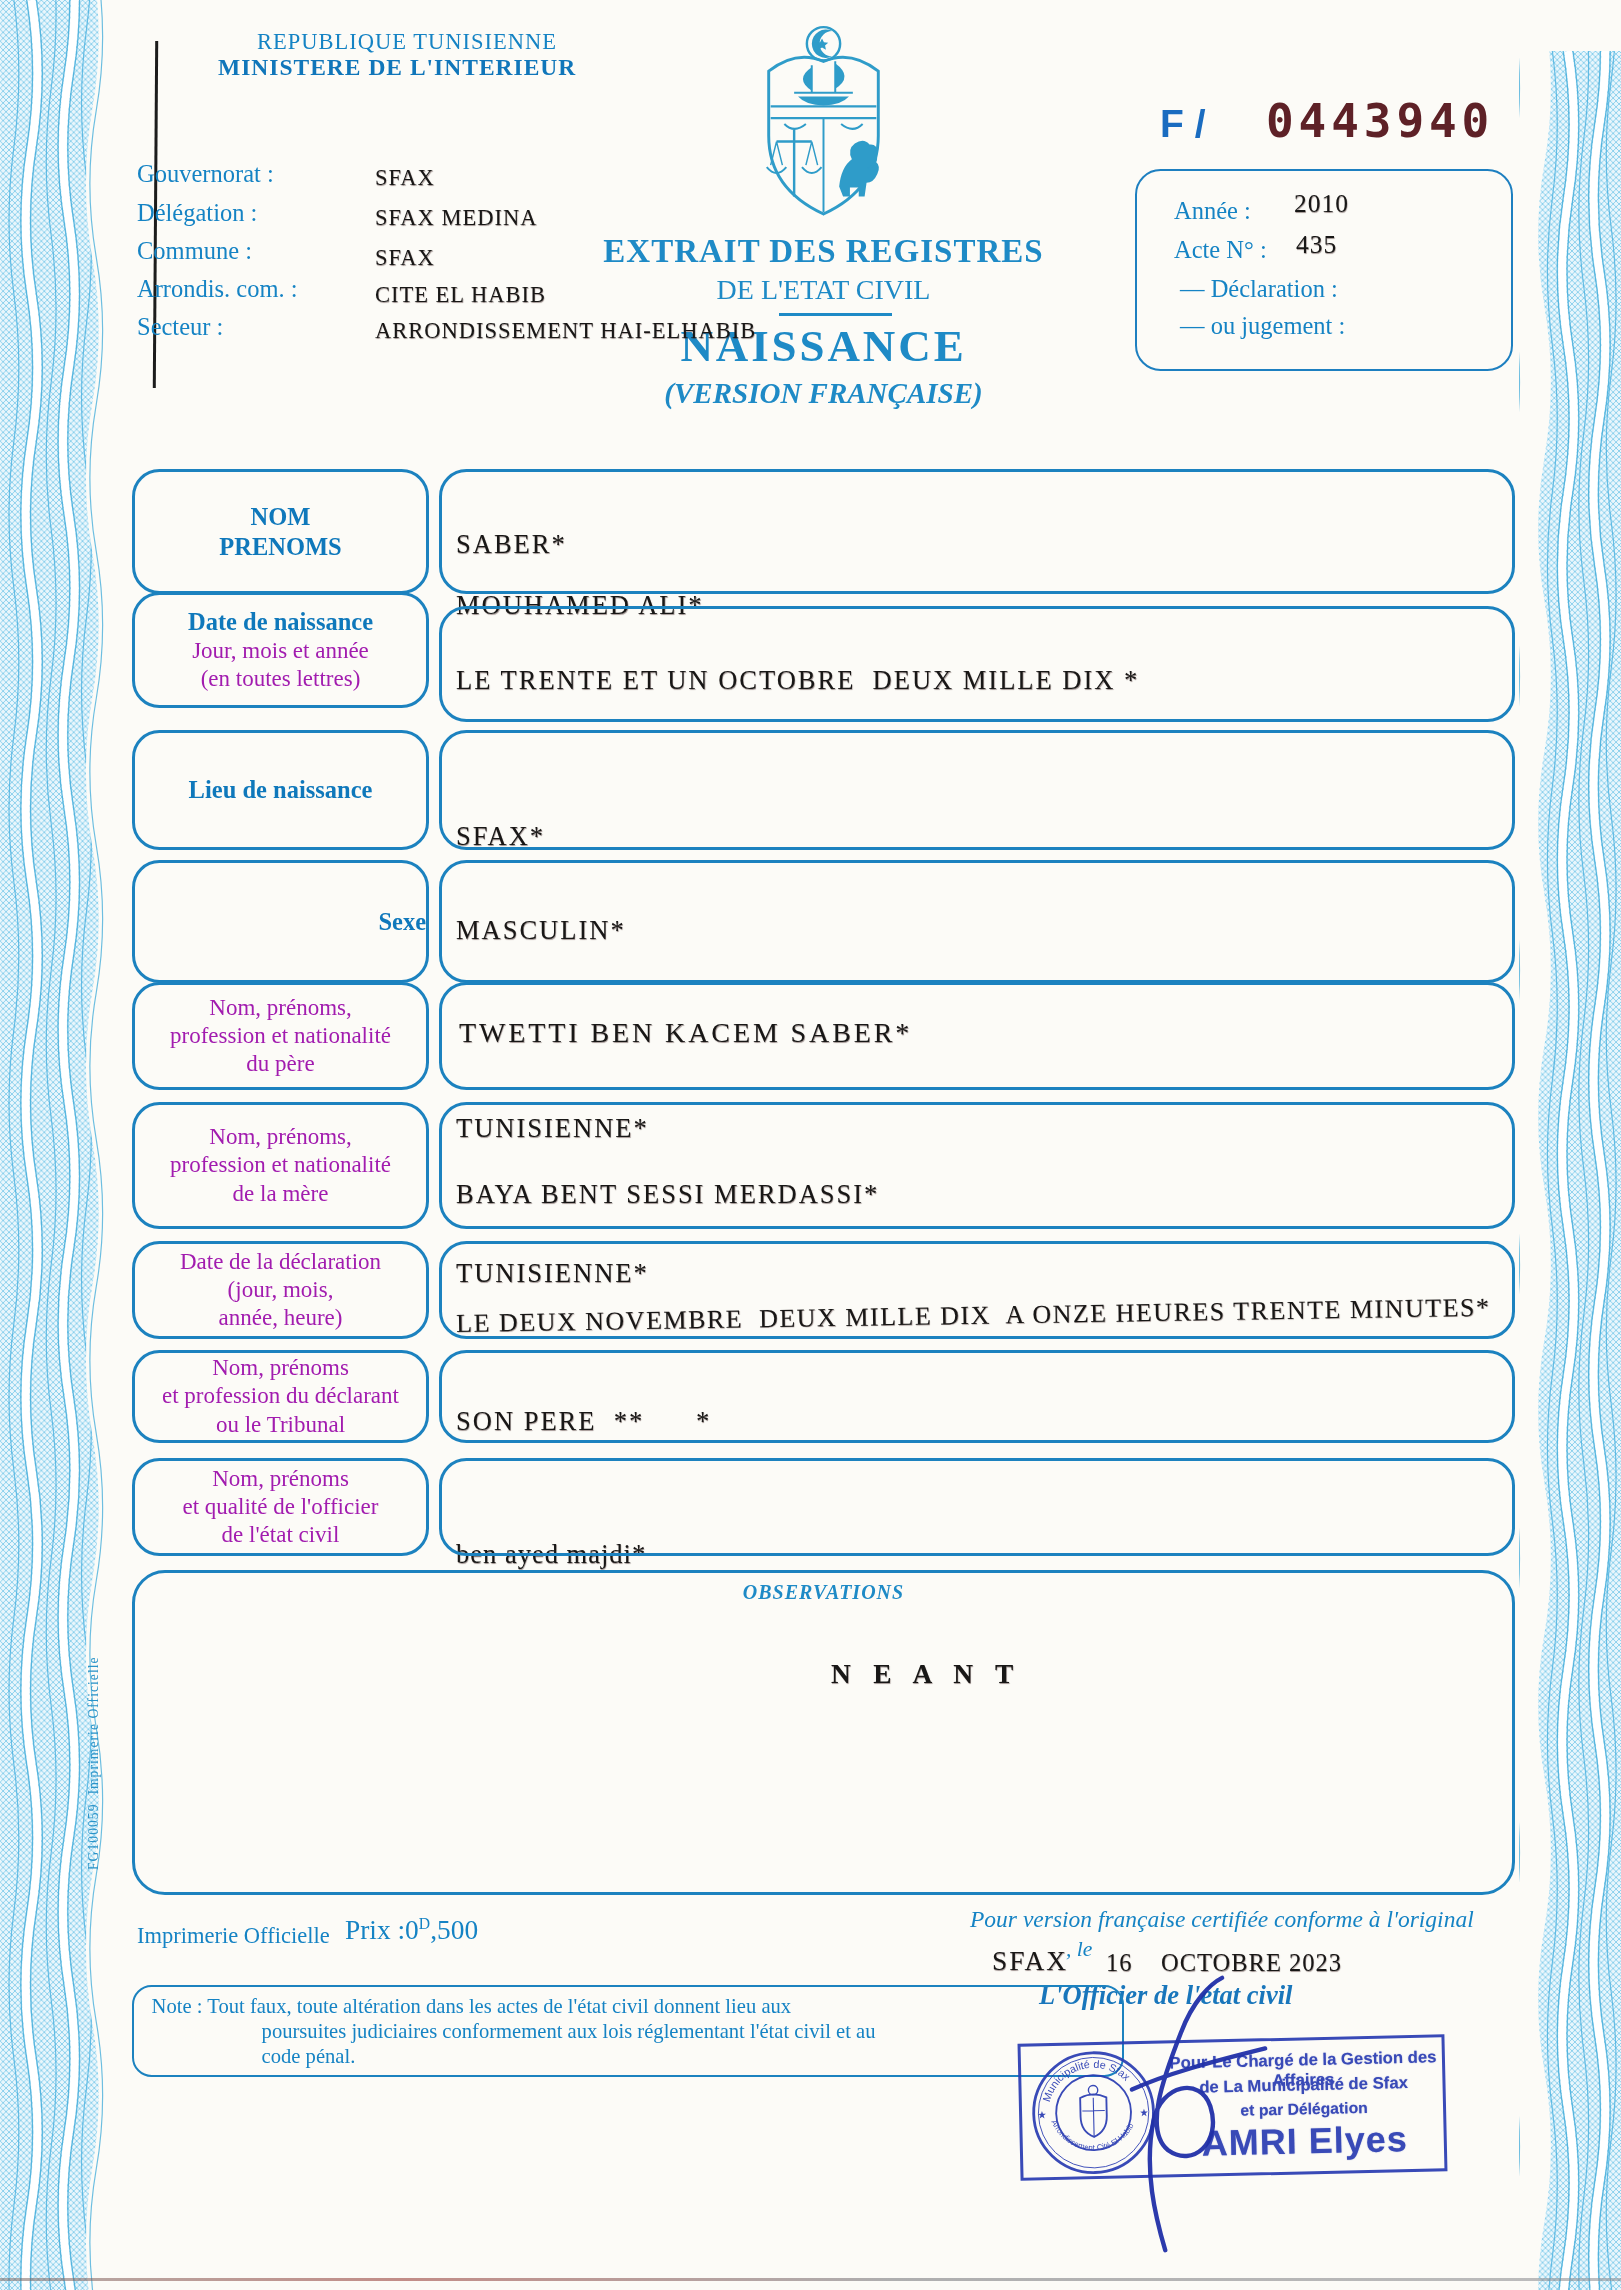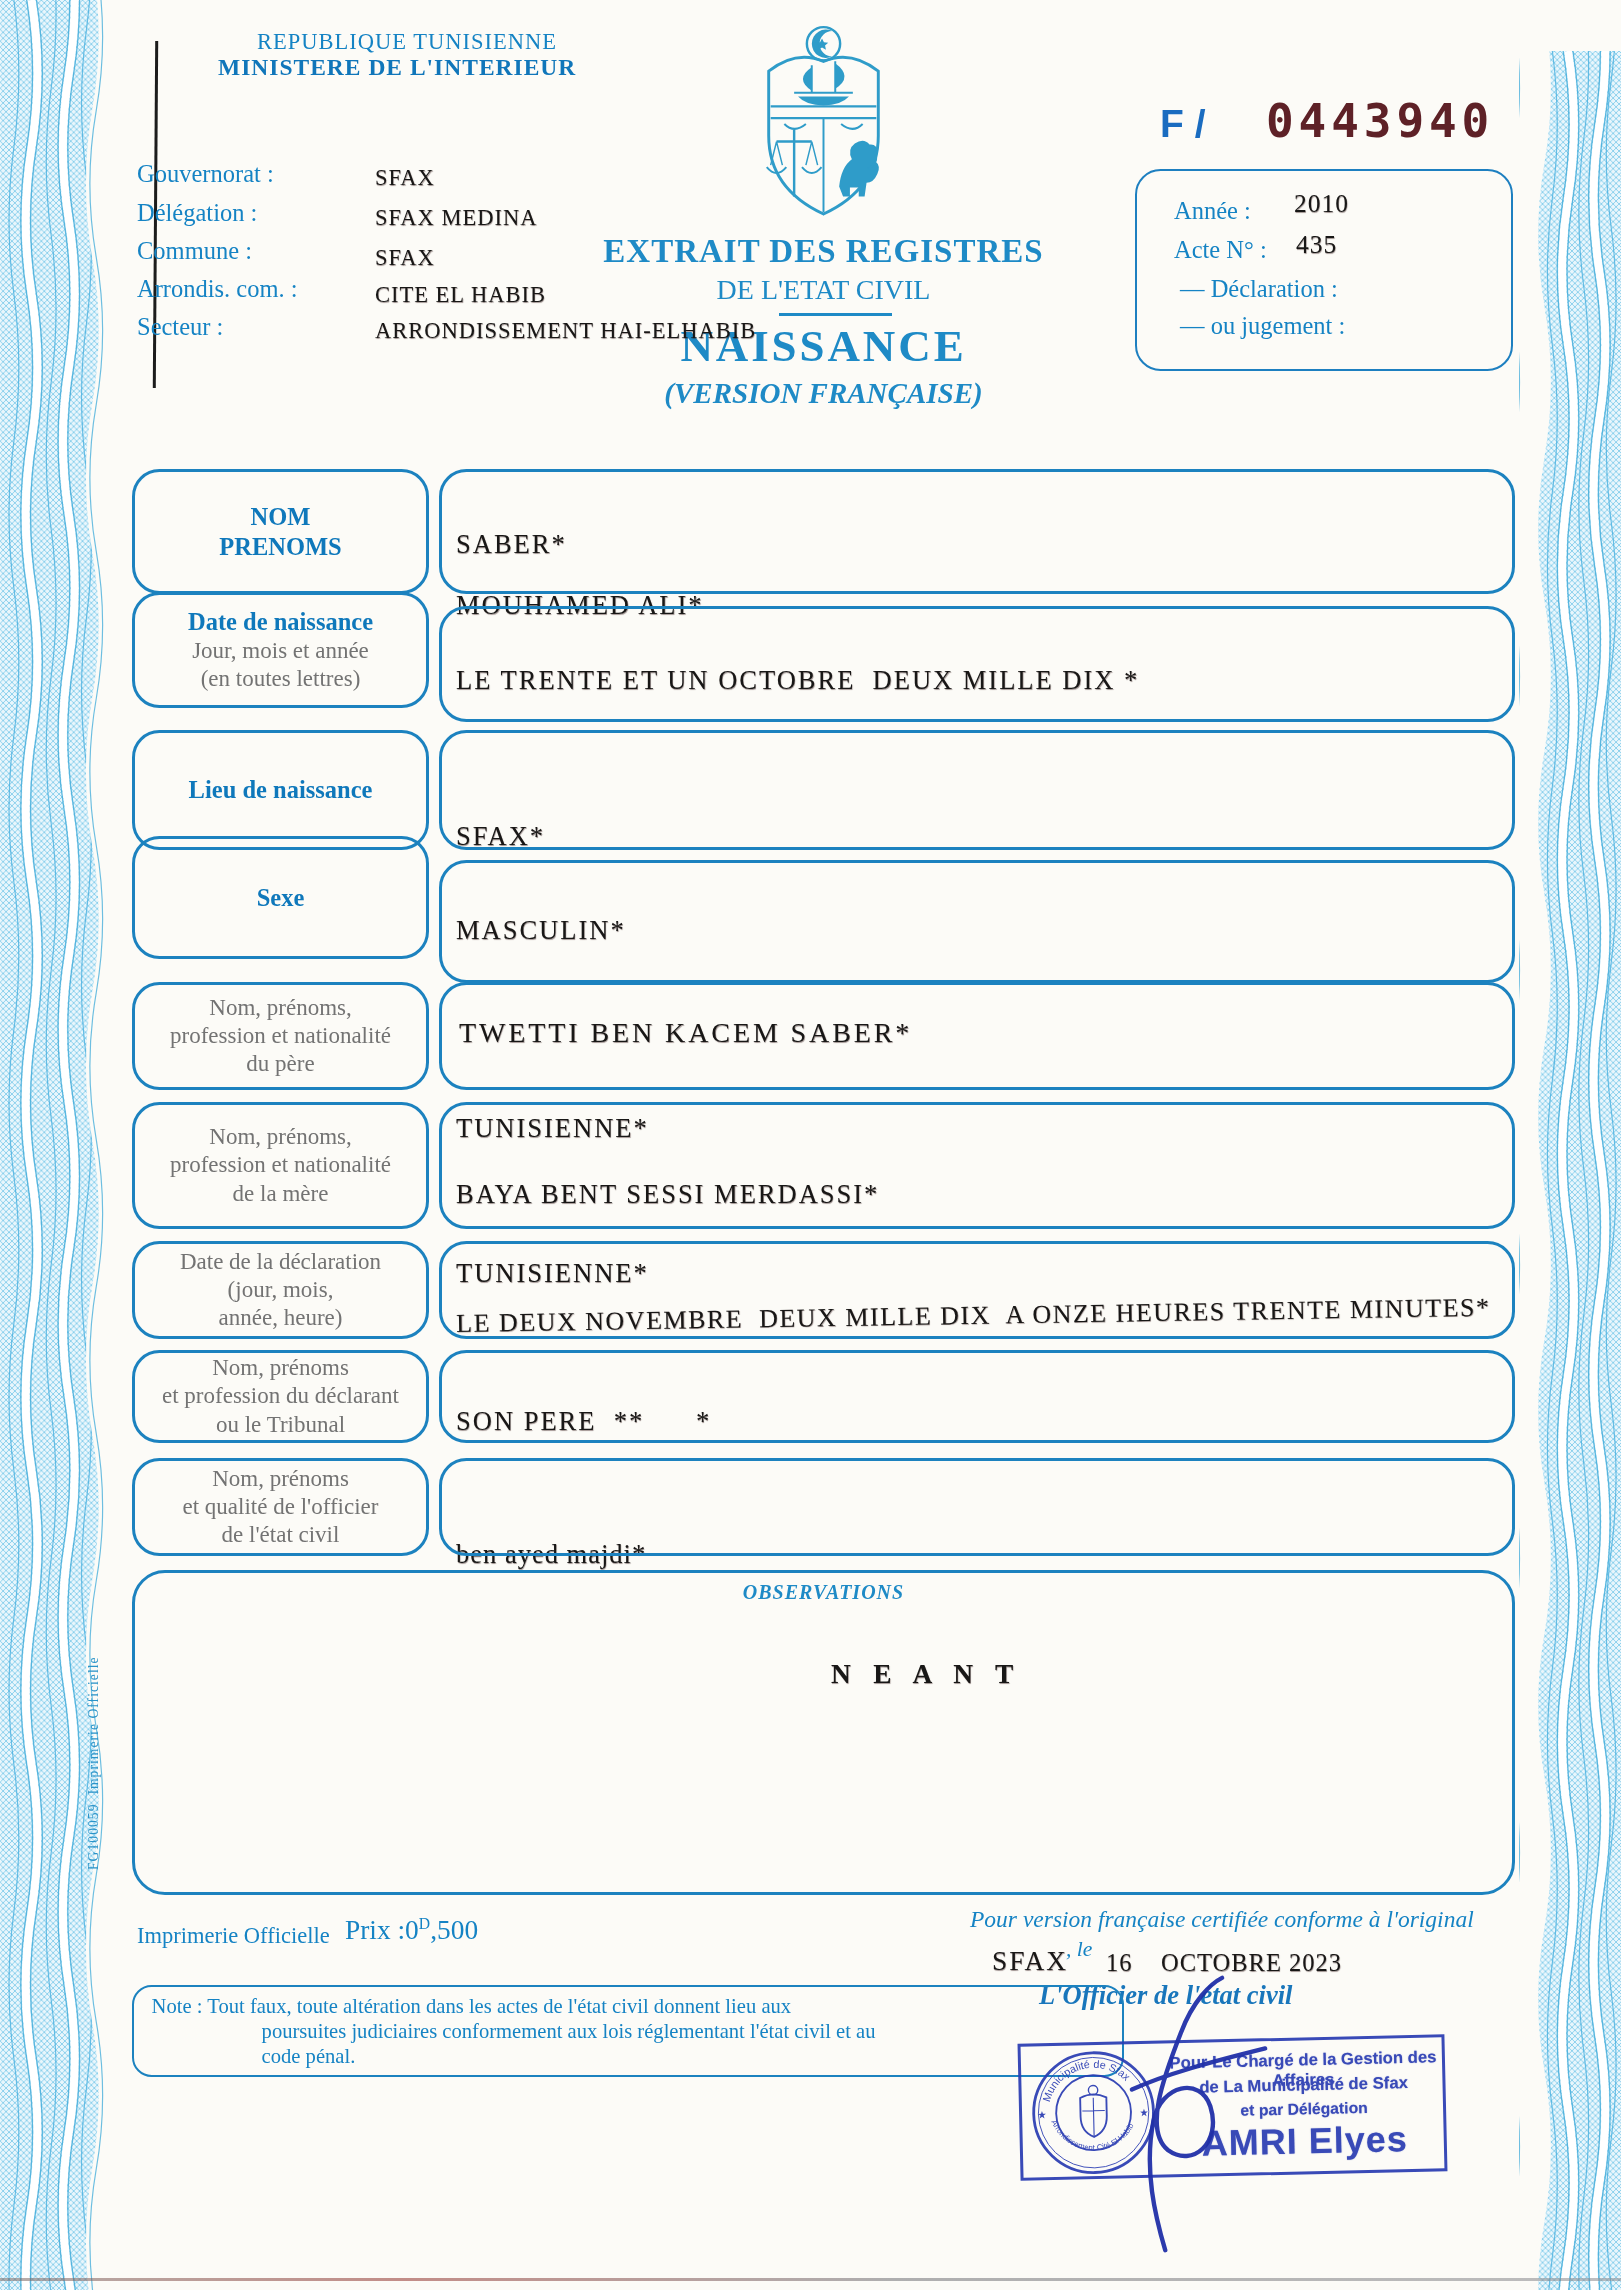--- a/index.html
+++ b/index.html
@@ -11,21 +11,21 @@
   .blu-b{color:#1076ba;font-weight:bold;}
   
   .typed{position:absolute;color:#181716;font-family:"Liberation Serif",serif;
          white-space:pre;letter-spacing:2px;font-size:26.5px;
          text-shadow:0.6px 0.6px 0.8px rgba(50,25,25,.45);z-index:2;}
   .typed-sm{font-size:22.5px;letter-spacing:1px;}
   
   .fbox{position:absolute;border:3.4px solid #1c82bf;border-radius:27.4px;background:transparent;
         box-sizing:border-box;z-index:3;display:flex;flex-direction:column;
         align-items:center;justify-content:center;text-align:center;}
-  .fbox .l1,.fbox .l2,.fbox .l3{line-height:1.22;font-size:23px;color:#737373;}
+  .fbox .l1,.fbox .l2,.fbox .l3{line-height:1.22;font-size:23px;color:#a21caf;}
   .fbox.boldfirst .l1{font-weight:bold;color:#0f78bb;font-size:24.5px;}
   .lblcol{left:132px;width:297px;}
   .valcol{left:439px;width:1076px;}
   .title-line{position:absolute;left:510px;width:627px;text-align:center;color:#1e8ac6;}
   .seal-txt{font-family:"Liberation Sans",sans-serif;}
   .stamp-line{position:absolute;left:147px;right:3.9px;text-align:center;color:#2b3db3;
               font-family:"Liberation Sans",sans-serif;font-weight:bold;
               text-shadow:0 0 1.2px rgba(43,61,179,.55);}
   .notice-line{position:relative;font-size:20.6px;color:#1583c4;line-height:1.22;}
 </style>
@@ -146,21 +146,21 @@
     <div class="l2">Jour, mois et année</div>
     <div class="l3">(en toutes lettres)</div>
   </div>
   <div class="fbox valcol" style="top:606px;height:116px;"></div>
 
   <div class="fbox lblcol boldfirst" style="top:730px;height:120px;">
     <div class="l1">Lieu de naissance</div>
   </div>
   <div class="fbox valcol" style="top:730px;height:120px;"></div>
 
-  <div class="fbox lblcol boldfirst" style="top:836px;height:123px;">
+  <div class="fbox lblcol boldfirst" style="top:860px;height:123px;align-items:flex-end;">
     <div class="l1">Sexe</div>
   </div>
   <div class="fbox valcol" style="top:860px;height:123px;"></div>
 
   <div class="fbox lblcol" style="top:982px;height:108px;">
     <div class="l1">Nom, prénoms,</div>
     <div class="l2">profession et nationalité</div>
     <div class="l3">du père</div>
   </div>
   <div class="fbox valcol" style="top:982px;height:108px;"></div>

